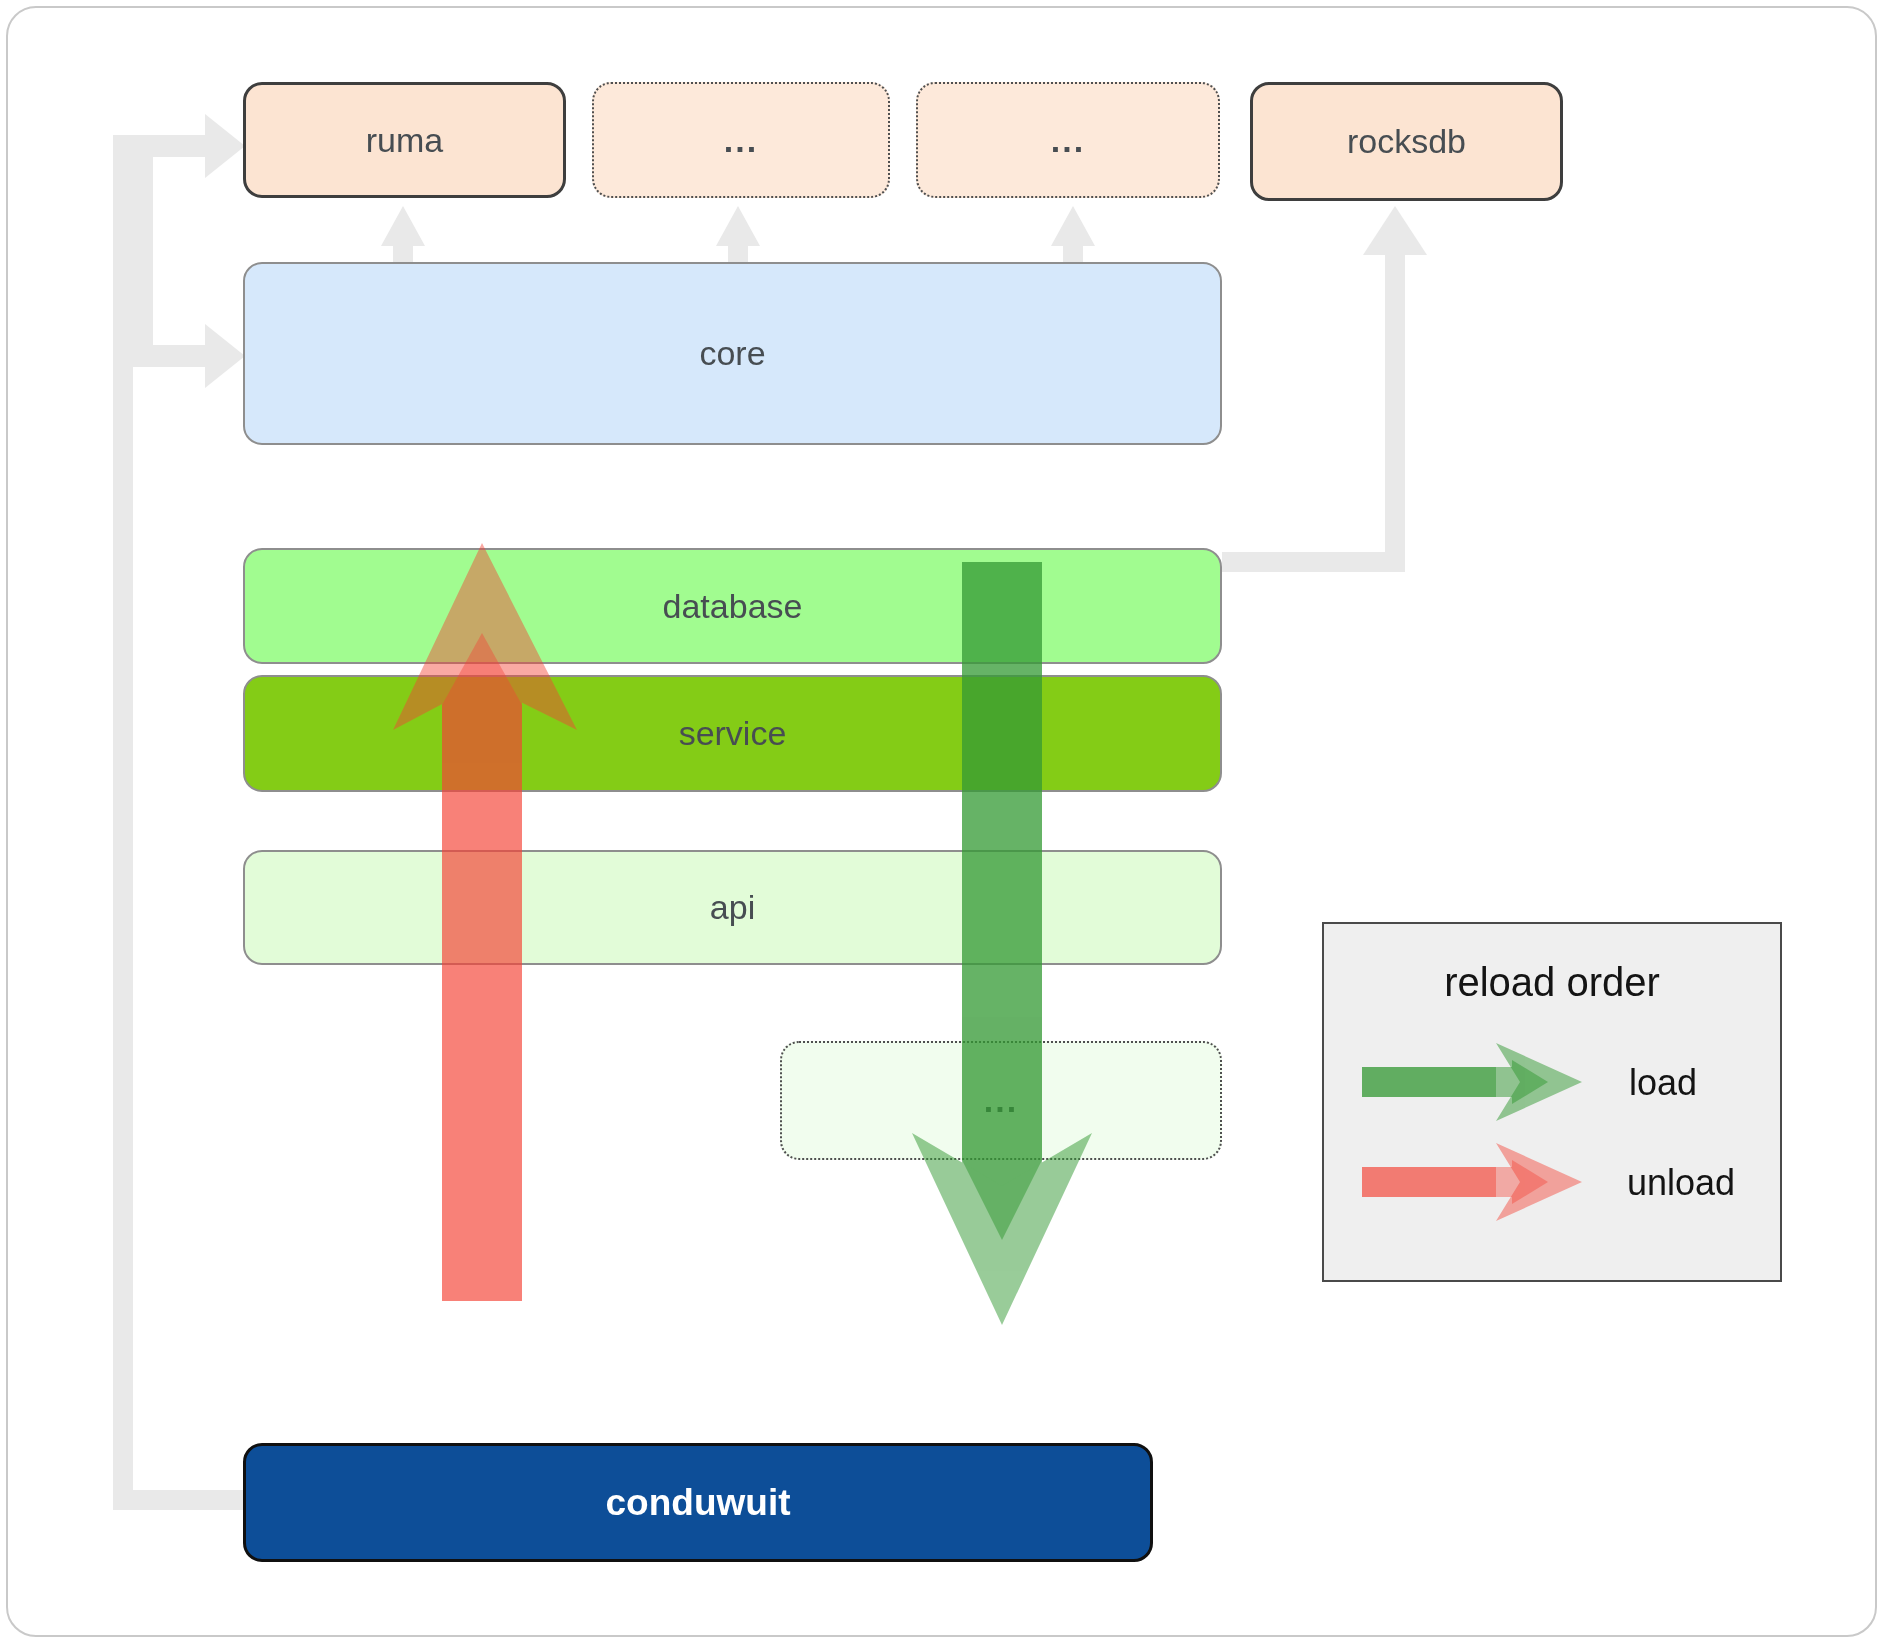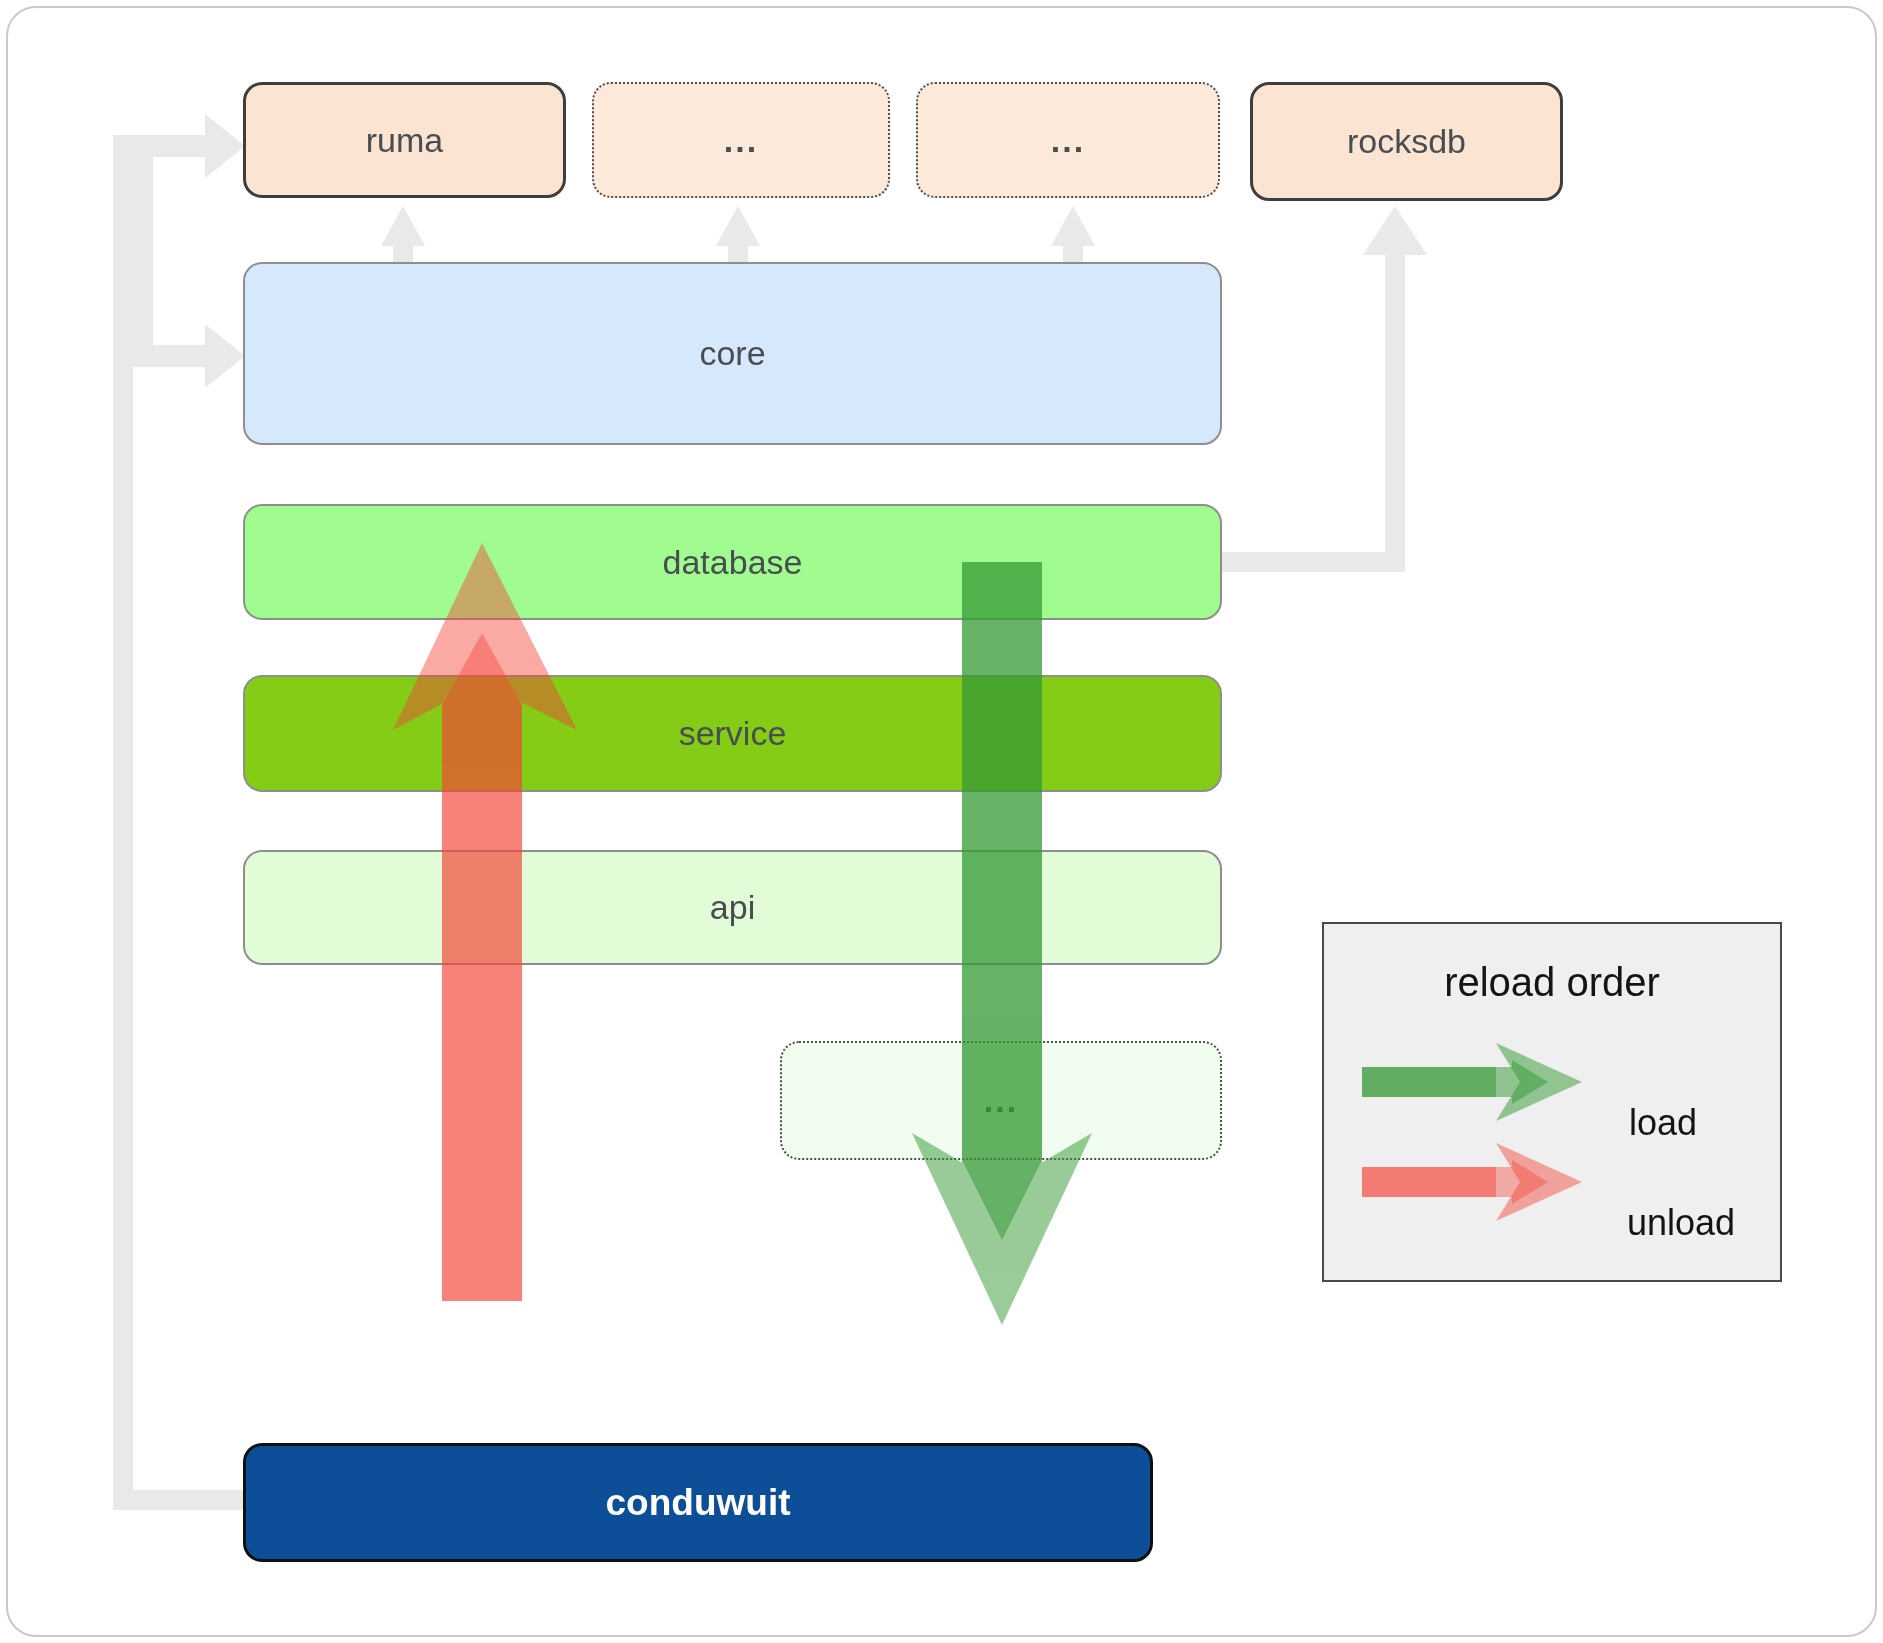--- a/index.html
+++ b/index.html
@@ -23,21 +23,21 @@
   #box-api{left:243px;top:850px;width:979px;height:115px;}
   #box-admin{left:243px;top:1041px;width:441px;height:119px;}
   #box-admin-sib{left:780px;top:1041px;width:442px;height:119px;}
   #box-router{left:243px;top:1223px;width:979px;height:119px;}
   #box-conduwuit{left:243px;top:1443px;width:910px;height:119px;
       font-weight:bold;font-size:37px;color:#ffffff;border:3px solid #101010;}
   .legend{position:absolute;left:1322px;top:922px;width:460px;height:360px;
       background:#efefef;border:2px solid #4a4a4a;box-sizing:border-box;z-index:2;}
   .legend-title{position:absolute;left:0;top:36px;width:100%;text-align:center;
       font-size:40px;color:#141414;}
-  .legend-label{position:absolute;font-size:36px;color:#141414;margin-top:40px;}
+  .legend-label{position:absolute;font-size:36px;color:#141414;}
   #legend-load-label{left:305px;top:138px;}
   #legend-unload-label{left:303px;top:238px;}
   .arrows{z-index:3;}
   .grays{z-index:0;}
 </style>
 </head>
 <body>
 
 <div class="stage">
   <div class="frame"></div>
@@ -82,21 +82,21 @@
   <div class="box dotted dots" style="background:#fde9da;" id="box-ext2">
     <span>...</span>
   </div>
   <div class="box solid-dark" style="background:#fce4d2;" id="box-rocksdb">
     <span>rocksdb</span>
   </div>
 
   <div class="box solid-gray" style="background:#d6e8fb;" id="box-core">
     <span>core</span>
   </div>
-  <div class="box solid-gray" style="background:#a1fc90;" id="box-database">
+  <div class="box solid-gray" style="background:#a1fc90;margin-top:44px;" id="box-database">
     <span>database</span>
   </div>
   <div class="box solid-gray" style="background:#84cc16;" id="box-service">
     <span>service</span>
   </div>
   <div class="box solid-gray" style="background:#e2fcd8;" id="box-api">
     <span>api</span>
   </div>
   <div class="box dotted dots" style="background:#f1fdee;" id="box-admin-sib">
     <span>...</span>

